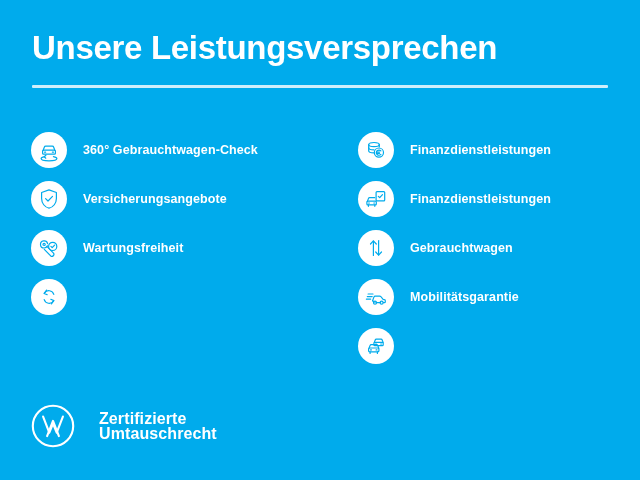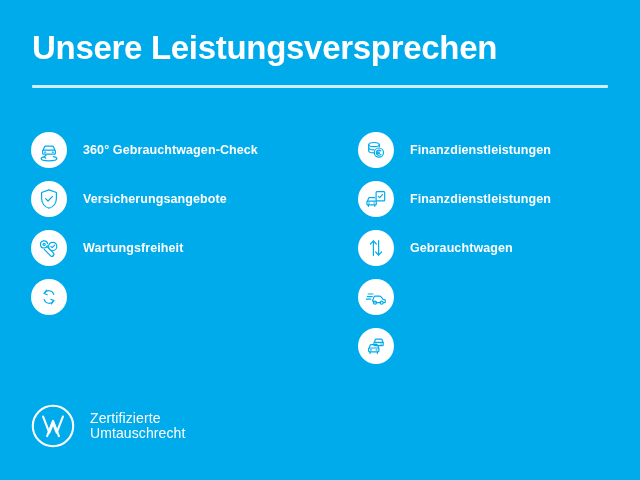--- a/index.html
+++ b/index.html
@@ -96,23 +96,23 @@
     top: 403px;
     display: flex;
     align-items: center;
   }
   .vw-logo {
     width: 46px;
     height: 46px;
     min-width: 46px;
   }
   .brand-text {
-    margin-left: 14px;
-    font-size: 14px;
-    font-weight: normal;
+    margin-left: 23px;
+    font-size: 16px;
+    font-weight: bold;
     color: #ffffff;
     line-height: 15px;
     letter-spacing: 0.1px;
   }
   .brand-text .line { display: block; white-space: nowrap; }
 </style>
 </head>
 <body>
 
 <div class="page">
@@ -227,20 +227,21 @@
             <path d="M8.6 15.7l1.3-3.6c.2-.6.8-1 1.4-1h4.3c.5 0 1 .2 1.3.6l2.2 2.6 1.4.4c.5.1.8.6.8 1.1v.9c0 .5-.4.9-.9.9h-1.1"></path>
             <line x1="8.6" y1="15.7" x2="10.1" y2="17.6"></line>
             <line x1="11.9" y1="17.6" x2="16.6" y2="17.6"></line>
             <circle cx="11" cy="17.7" r="1.5"></circle>
             <circle cx="17.6" cy="17.7" r="1.5"></circle>
             <line x1="3.3" y1="11.6" x2="8.2" y2="11.6"></line>
             <line x1="2.4" y1="14.2" x2="6.6" y2="14.2"></line>
             <line x1="4.1" y1="9" x2="9" y2="9"></line>
           </svg>
         </span>
+        <span class="promise-label">Mobilitätsgarantie</span>
       </div>
 
       <div class="promise">
         <span class="icon-badge">
           <svg width="24" height="24" viewBox="0 0 24 24" fill="none" stroke="#00ABEC" stroke-width="1.2" stroke-linecap="round" stroke-linejoin="round">
             <path d="M10.3 8.4l.9-2.4c.2-.5.6-.8 1.1-.8h4.8c.5 0 .9.3 1.1.8l.9 2.4"></path>
             <rect x="9.9" y="8.3" width="9.3" height="3.4" rx="0.9"></rect>
             <line x1="11.6" y1="10" x2="12.4" y2="10"></line>
             <line x1="16.7" y1="10" x2="17.5" y2="10"></line>
             <path d="M5 14.2l1-2.6c.2-.5.7-.9 1.2-.9h5.4c.5 0 1 .4 1.2.9l1 2.6"></path>

